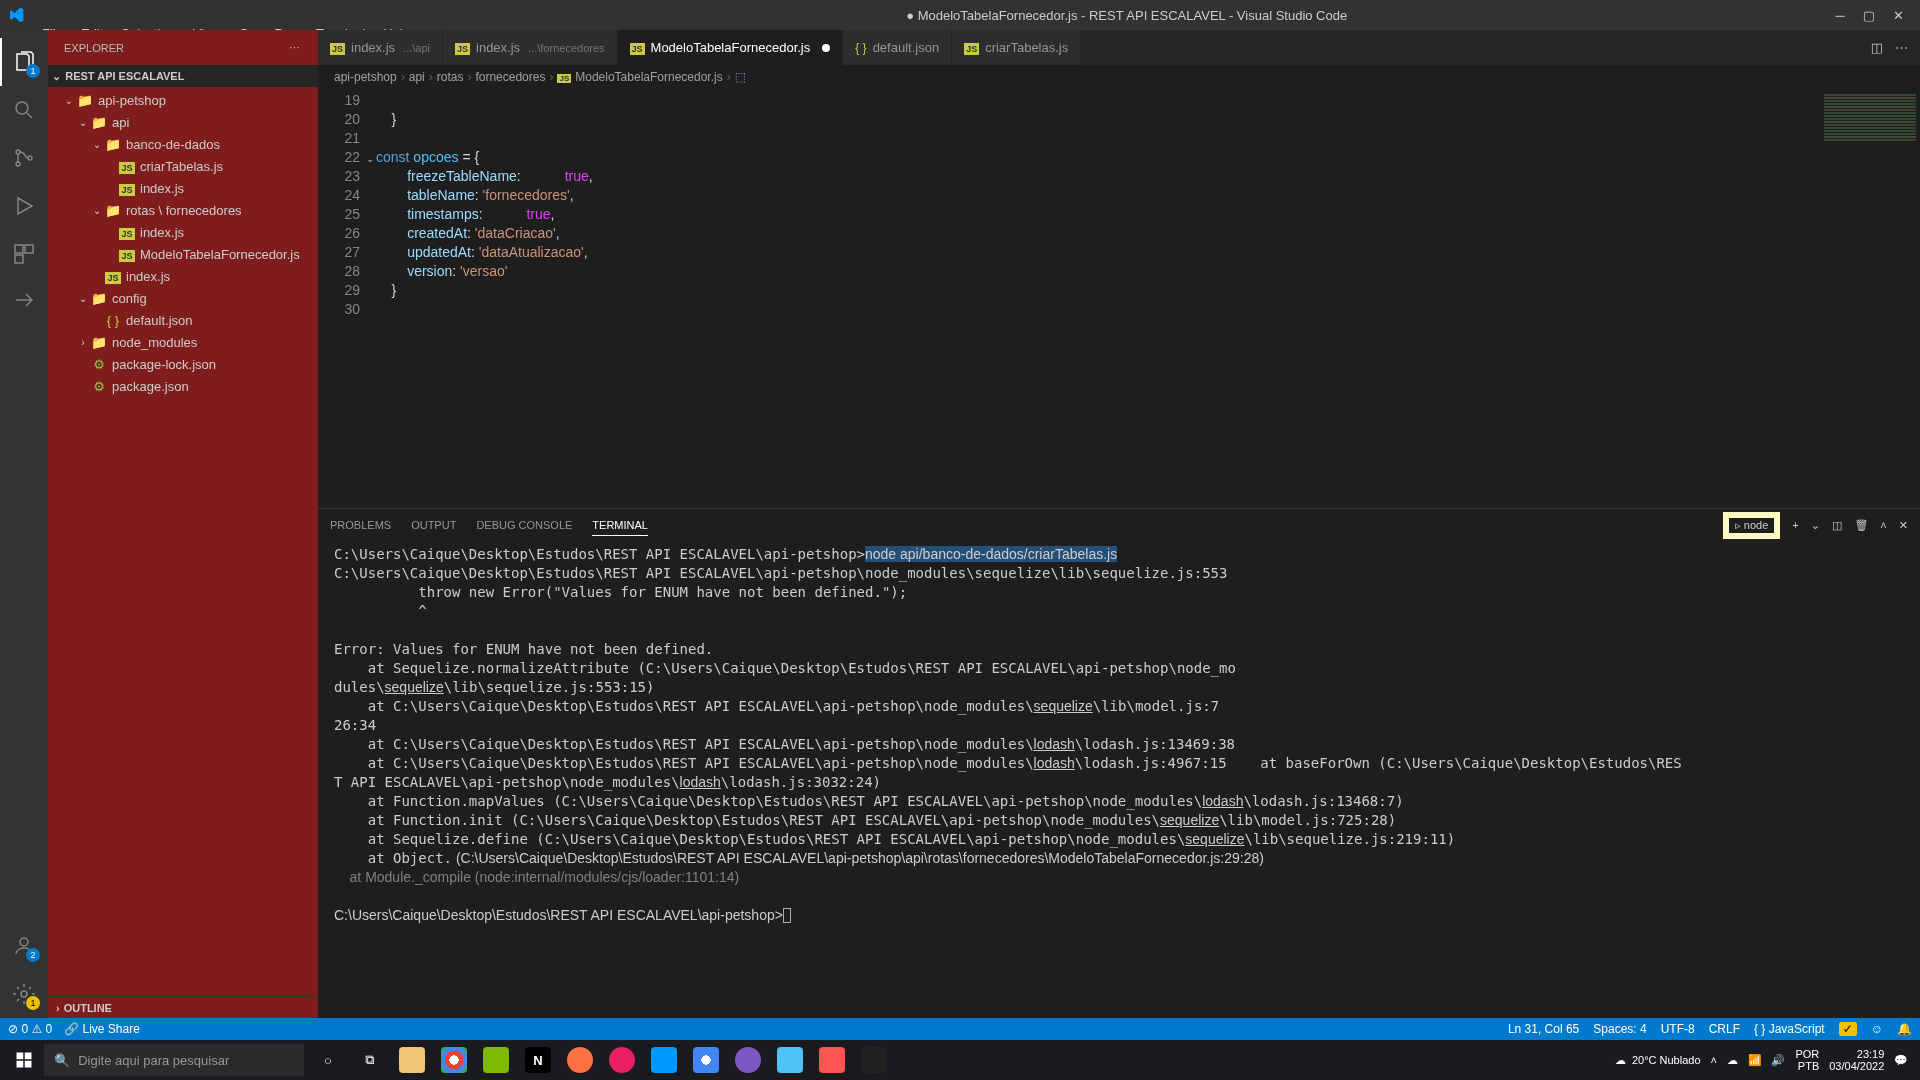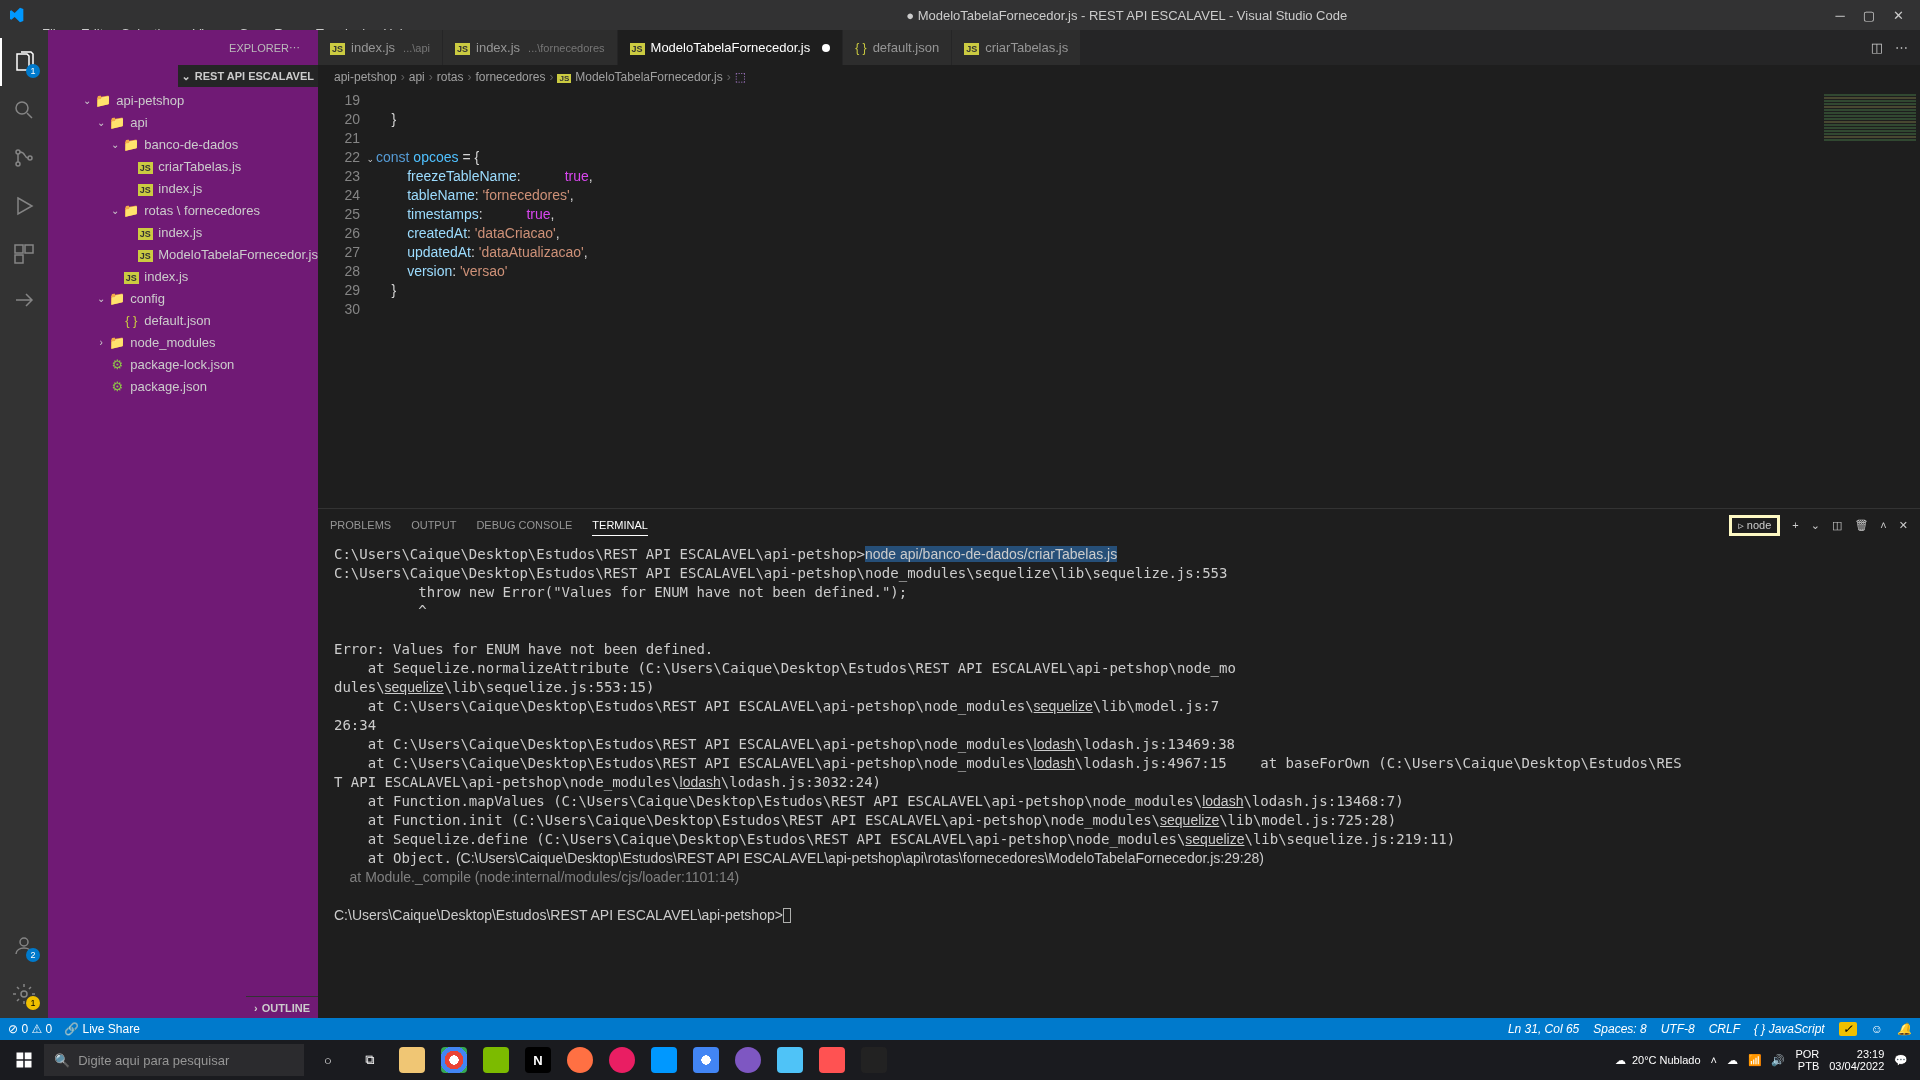--- a/index.html
+++ b/index.html
@@ -18,21 +18,21 @@
 .main { display: flex; height: calc(100% - 30px - 22px - 40px); }
 
 
 .activitybar { width: 48px; background: #333333; display: flex; flex-direction: column; align-items: center; padding-top: 8px; }
 .activitybar .icon { width: 48px; height: 48px; display: flex; align-items: center; justify-content: center; color: #858585; cursor: pointer; position: relative; }
 .activitybar .icon.active { color: #fff; border-left: 2px solid #fff; }
 .activitybar .icon .badge { position: absolute; bottom: 8px; right: 8px; background: #007acc; color: #fff; border-radius: 50%; font-size: 9px; width: 14px; height: 14px; display: flex; align-items: center; justify-content: center; }
 .activitybar .spacer { flex: 1; }
 
 
-.sidebar { width: 270px; background: #701a75; display: flex; flex-direction: column; align-items: flex-end; }
+.sidebar { width: 270px; background: #7f1d1d; display: flex; flex-direction: column; }
 .sidebar-header { height: 35px; display: flex; align-items: center; justify-content: space-between; padding: 0 16px; font-size: 11px; color: #bbbbbb; text-transform: uppercase; }
 .sidebar-header .dots { letter-spacing: 2px; }
 .section-title { height: 22px; display: flex; align-items: center; padding: 0 4px; font-size: 11px; font-weight: bold; color: #cccccc; background: #252526; }
 .section-title .chev { margin-right: 4px; }
 .tree { flex: 1; overflow: auto; padding-top: 2px; }
 .tree-item { display: flex; align-items: center; height: 22px; padding-left: 8px; cursor: pointer; }
 .tree-item .chev { width: 14px; text-align: center; color: #cccccc; font-size: 10px;}
 .tree-item .ficon { width: 18px; text-align: center; margin-right: 4px; }
 .outline-section { height: 22px; display:flex; align-items:center; padding: 0 8px; font-size: 11px; font-weight: bold; border-top: 1px solid #333; }
 
@@ -59,30 +59,30 @@
 .minimap { position: absolute; right: 0; top: 0; width: 100px; height: 100%; background: #1e1e1e; opacity: 0.7; padding: 4px; }
 .minimap .mline { height: 2px; margin: 1px 0; background: #3a5a3a; }
 .minimap .mline.y { background: #5a5a3a; }
 
 
 .panel { height: 510px; border-top: 1px solid #333; display: flex; flex-direction: column; background: #1e1e1e; }
 .panel-tabs { height: 32px; display: flex; align-items: center; padding: 0 12px; gap: 20px; font-size: 11px; }
 .panel-tabs .ptab { color: #969696; cursor: pointer; padding: 4px 0; }
 .panel-tabs .ptab.active { color: #fff; border-bottom: 1px solid #fff; }
 .panel-tabs .pactions { margin-left: auto; display: flex; gap: 12px; align-items: center; color: #cccccc; }
-.panel-tabs .pactions .tlabel { border: 3px solid #fef9c3; padding: 1px 6px; font-size: 11px; display:flex; align-items:center; gap:4px;}
+.panel-tabs .pactions .tlabel { border: 6px solid #fef9c3; padding: 1px 6px; font-size: 11px; display:flex; align-items:center; gap:4px;}
 .terminal-out { flex: 1; font-family: Consolas, monospace; font-size: 14px; line-height: 19px; white-space: pre-wrap; color: #cccccc; padding: 4px 16px; overflow: auto; }
 .terminal-out .hl { background: #264f78; }
 .terminal-out .ul { text-decoration: underline; }
 .terminal-out .dim2 { color: #808080; }
 .terminal-out .cursor-box { display:inline-block; border:1px solid #aeafad; width:8px; height:15px; vertical-align: text-bottom;}
 
 
 .statusbar { height: 22px; background: #007acc; display: flex; align-items: center; padding: 0 8px; font-size: 12px; color: #fff; gap: 12px; }
-.statusbar .right { margin-left: auto; display: flex; gap: 14px; align-items: center; font-style: italic; }
+.statusbar .right { margin-left: auto; display: flex; gap: 14px; align-items: center; }
 .statusbar .badge-y { background: #f0c000; color: #000; padding: 0 4px; border-radius: 2px; }
 
 
 .taskbar { height: 40px; background: #1a1b1f; display: flex; align-items: center; padding: 0 4px; }
 .taskbar .start { width: 40px; height: 40px; display: flex; align-items: center; justify-content: center; }
 .taskbar .search { height: 32px; width: 260px; background: #2b2b2e; display: flex; align-items: center; padding: 0 10px; color: #969696; gap: 8px; margin-right: 4px;}
 .taskbar .ticons { display: flex; gap: 2px; }
 .taskbar .ticon { width: 40px; height: 40px; display: flex; align-items: center; justify-content: center; }
 .taskbar .ticon .sq { width: 26px; height: 26px; border-radius: 4px; }
 .taskbar .right-tray { margin-left: auto; display: flex; align-items: center; gap: 10px; color: #fff; font-size: 11px; padding-right: 8px; }
@@ -386,21 +386,21 @@
 C:\Users\Caique\Desktop\Estudos\REST API ESCALAVEL\api-petshop&gt;<span class="cursor-box"></span></anonymous></div>
     </div>
   </div>
 </div>
 
 <div class="statusbar">
   <span>⊘ 0 ⚠ 0</span>
   <span>🔗 <span>Live Share</span></span>
   <div class="right">
     <span>Ln 31, Col 65</span>
-    <span>Spaces: 8</span>
+    <span>Spaces: 4</span>
     <span>UTF-8</span>
     <span>CRLF</span>
     <span>{ } JavaScript</span>
     <span class="badge-y">✓</span>
     <span>☺</span>
     <span>🔔</span>
   </div>
 </div>
 
 <div class="taskbar">

